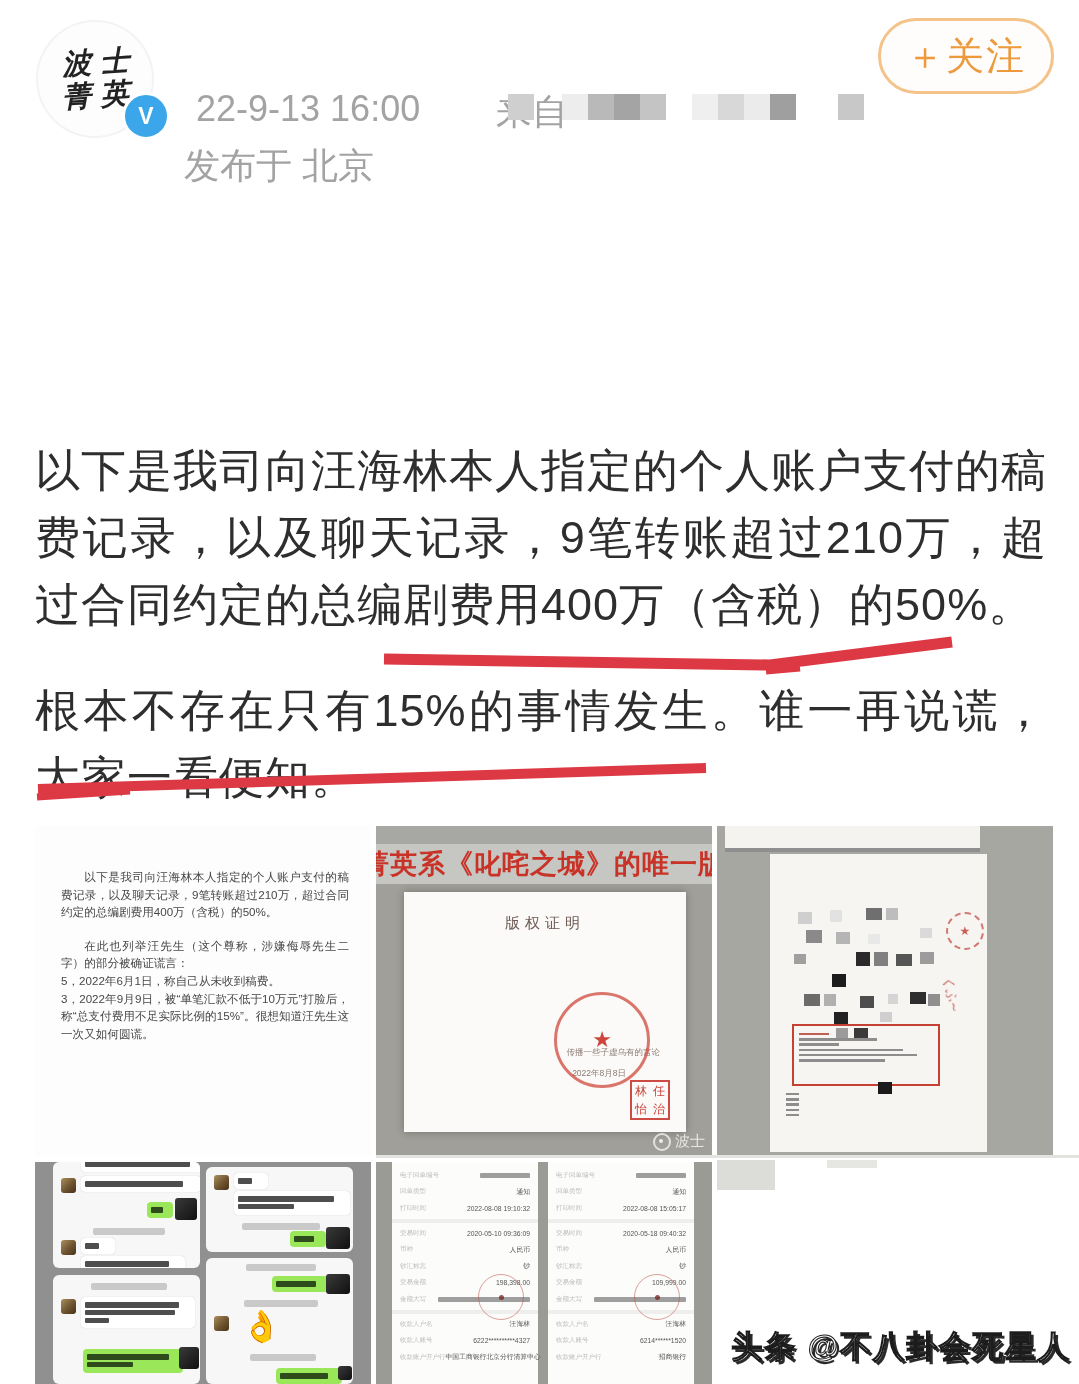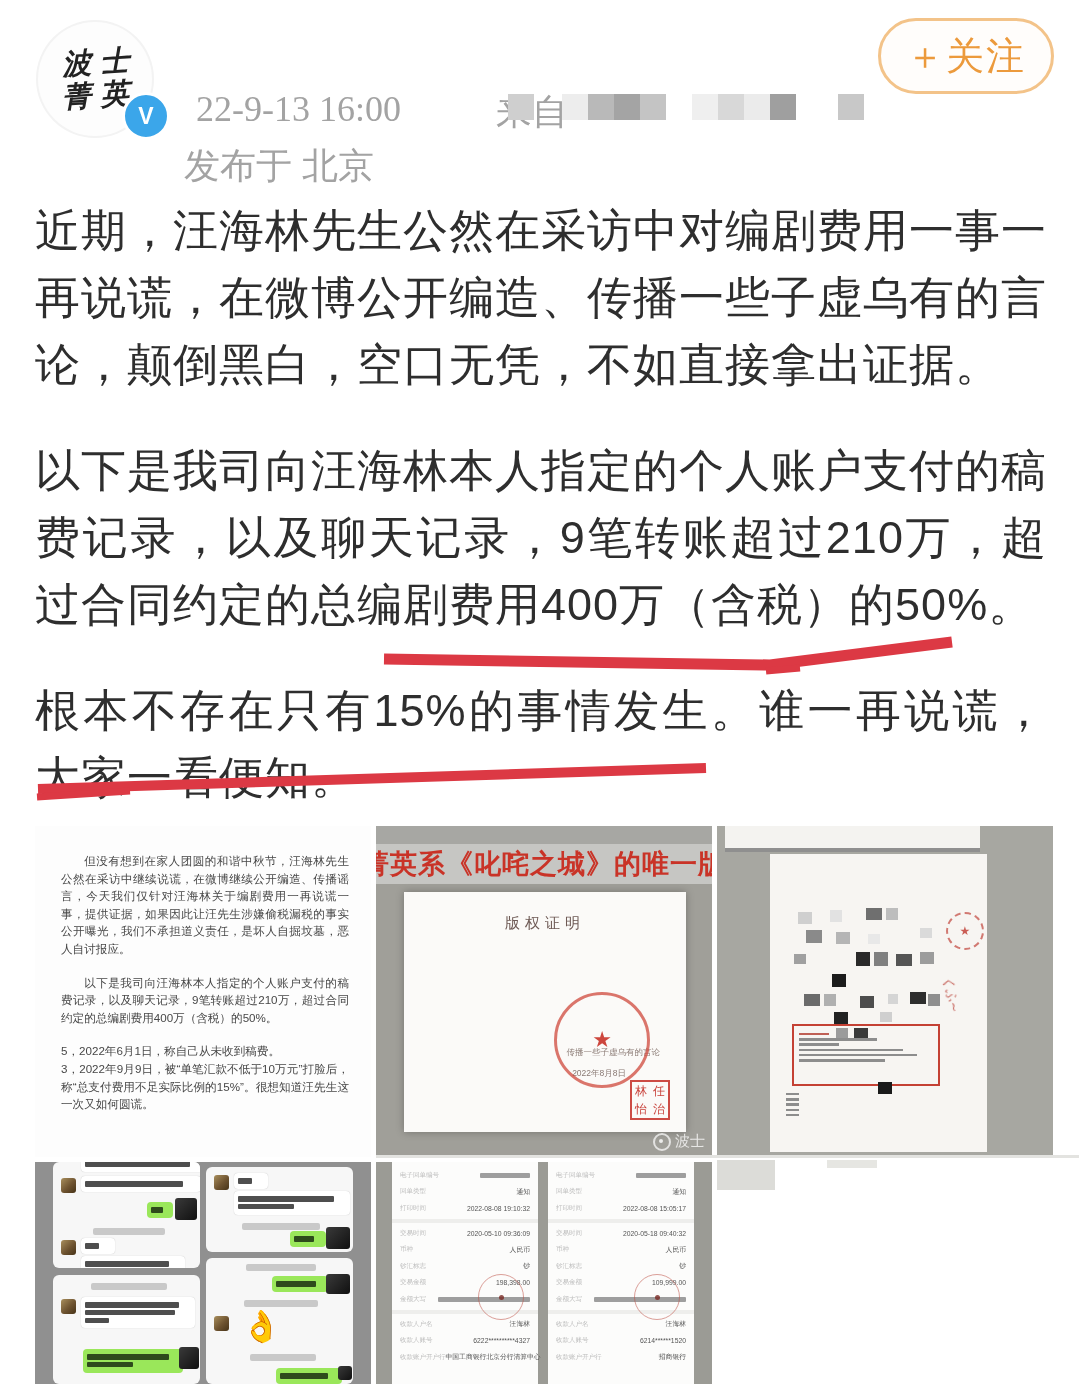--- a/index.html
+++ b/index.html
@@ -117,56 +117,55 @@
 </head>
 <body>
 
 <div id="page">
 
   <div class="abs avatar">
     <div class="avatar-cal">波士</div>
     <div class="avatar-cal">菁英</div>
   </div>
   <div class="abs v-badge">V</div>
-  <div class="abs meta" style="left:196px;top:88px;font-family:Liberation Serif, serif;">22-9-13 16:00</div>
+  <div class="abs meta" style="left:196px;top:88px;">22-9-13 16:00</div>
   <div class="abs meta" style="left:496px;top:88px;">来自</div>
   <div class="abs" style="left:0;top:94px;height:26px;" id="header-mosaic">
       <div class="mosaic-block" style="left: 508px; background: rgb(207, 207, 207);"></div>
       <div class="mosaic-block" style="left: 562px; background: rgb(237, 237, 237);"></div>
       <div class="mosaic-block" style="left: 588px; background: rgb(185, 185, 185);"></div>
       <div class="mosaic-block" style="left: 614px; background: rgb(164, 164, 164);"></div>
       <div class="mosaic-block" style="left: 640px; background: rgb(196, 196, 196);"></div>
       <div class="mosaic-block" style="left: 692px; background: rgb(239, 239, 239);"></div>
       <div class="mosaic-block" style="left: 718px; background: rgb(216, 216, 216);"></div>
       <div class="mosaic-block" style="left: 744px; background: rgb(235, 235, 235);"></div>
       <div class="mosaic-block" style="left: 770px; background: rgb(159, 159, 159);"></div>
       <div class="mosaic-block" style="left: 838px; background: rgb(200, 200, 200);"></div>
     </div>
   <div class="abs meta" style="left:184px;top:142px;">发布于 北京</div>
   <div class="abs follow-btn">
     <span>＋关注</span>
   </div>
 
-  <div class="abs post-p" style="top:197px;">近期，汪海林先生公然在采访中对编剧费用一事一再说谎，在微博公开编造、传播一些子虚乌有的言论，颠倒黑白，空口无凭，不如直接拿出证据。</div>
   <div class="abs post-p" style="top:437px;">以下是我司向汪海林本人指定的个人账户支付的稿费记录，以及聊天记录，9笔转账超过210万，超过合同约定的总编剧费用400万（含税）的50%。</div>
   <div class="abs post-p" style="top:677px;">根本不存在只有15%的事情发生。谁一再说谎，大家一看便知。</div>
 
   <svg class="abs" style="left:0;top:0;pointer-events:none;" width="1079" height="1384">
     <path d="M384,659 Q600,663 770,665 L952,642" fill="none" stroke="#dc3944" stroke-width="11"></path>
     <path d="M766,671 L800,668" fill="none" stroke="#dc3944" stroke-width="7"></path>
     <path d="M38,789 L706,768" fill="none" stroke="#dc3944" stroke-width="10"></path>
     <path d="M37,797 L130,791" fill="none" stroke="#dc3944" stroke-width="7"></path>
   </svg>
 
   <div class="abs tile row1" id="tile-statement">
     <div class="st-wrap" id="statement-doc">
-        <p class="st-p st-indent">但没有想到在家人团圆的和谐中秋节，汪海林先生公然在采访中继续说谎，在微博继续公开编造、传播谣言，今天我们仅针对汪海林关于编剧费用一再说谎一事，提供证据，如果因此让汪先生涉嫌偷税漏税的事实公开曝光，我们不承担道义责任，是坏人自掘坟墓，恶人自讨报应。</p>
         <div class="st-gap"></div>
         <p class="st-p st-indent">以下是我司向汪海林本人指定的个人账户支付的稿费记录，以及聊天记录，9笔转账超过210万，超过合同约定的总编剧费用400万（含税）的50%。</p>
         <div class="st-gap"></div>
+        <p class="st-p st-indent">在此也列举汪先生（这个尊称，涉嫌侮辱先生二字）的部分被确证谎言：</p>
         <p class="st-p">5，2022年6月1日，称自己从未收到稿费。</p>
         <p class="st-p">3，2022年9月9日，被“单笔汇款不低于10万元”打脸后，称“总支付费用不足实际比例的15%”。很想知道汪先生这一次又如何圆谎。</p>
       </div>
   </div>
 
   <div class="abs tile row1" id="tile-cert">
     <div class="abs cert-topstrip"></div>
     <div class="abs cert-banner">
       <span>波士菁英系《叱咤之城》的唯一版权方</span>
     </div>
@@ -405,14 +404,15 @@
           <span class="r-val">招商银行</span>
         </div>
         <div class="r-stamp"></div>
       </div>
     </div>
 
   <div class="abs row2-topline"></div>
   <div class="abs corner-block" style="left:717px;top:1160px;width:58px;height:30px;"></div>
   <div class="abs corner-block" style="left:827px;top:1160px;width:50px;height:8px;background:#e6e6e2;"></div>
 
+  <div class="abs toutiao-wm">头条 @不八卦会死星人</div>
 
 </div>
 
 </body></html>

